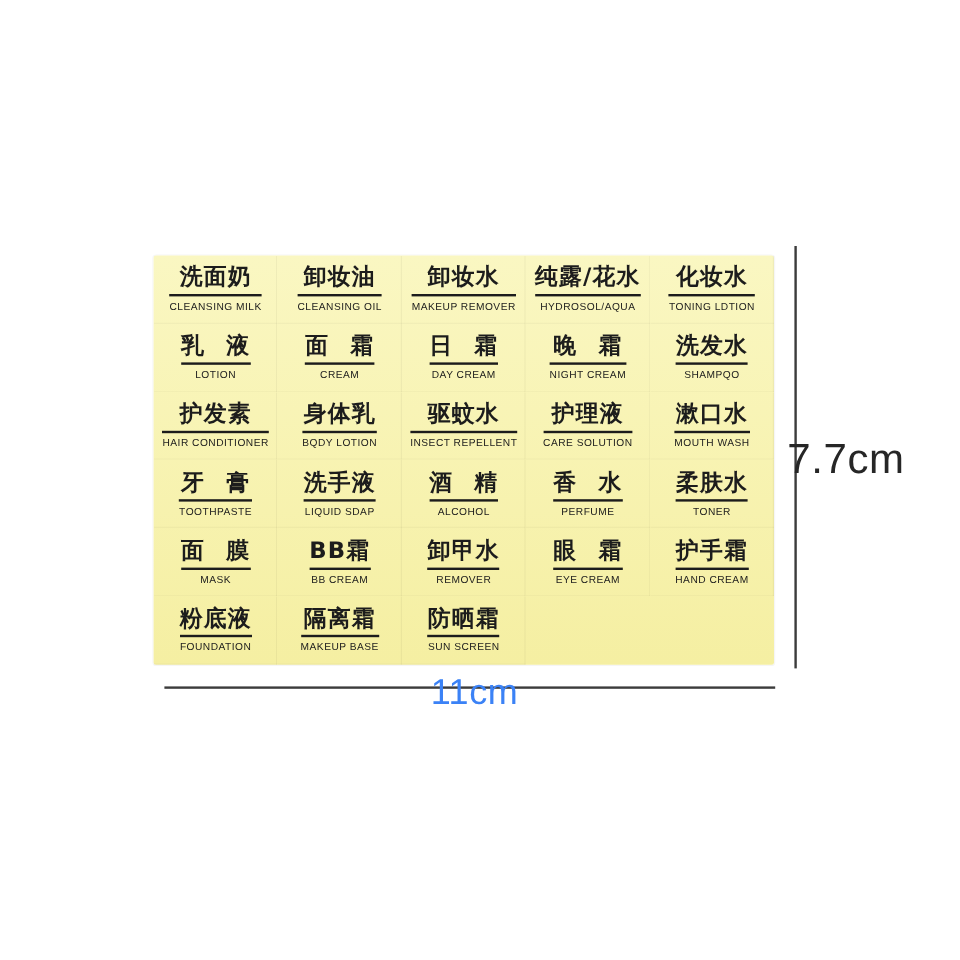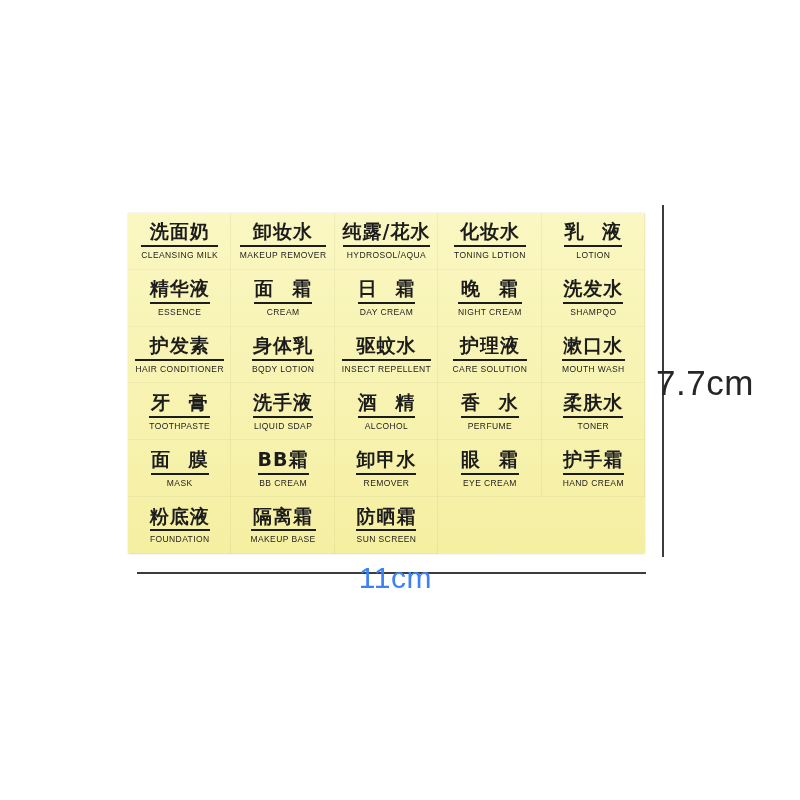--- a/index.html
+++ b/index.html
@@ -49,20 +49,27 @@
   <div class="sheet">
       <div class="cell">
         <div class="inner">
           <div class="zh">洗面奶</div>
           <div class="rule"></div>
           <div class="en">CLEANSING MILK</div>
         </div>
       </div>
       <div class="cell">
         <div class="inner">
+          <div class="zh">卸妆油</div>
+          <div class="rule"></div>
+          <div class="en">CLEANSING OIL</div>
+        </div>
+      </div>
+      <div class="cell">
+        <div class="inner">
           <div class="zh">卸妆水</div>
           <div class="rule"></div>
           <div class="en">MAKEUP REMOVER</div>
         </div>
       </div>
       <div class="cell">
         <div class="inner">
           <div class="zh">纯露/花水</div>
           <div class="rule"></div>
           <div class="en">HYDROSOL/AQUA</div>
@@ -73,27 +80,20 @@
           <div class="zh">化妆水</div>
           <div class="rule"></div>
           <div class="en">TONING LDTION</div>
         </div>
       </div>
       <div class="cell">
         <div class="inner">
           <div class="zh">乳 液</div>
           <div class="rule"></div>
           <div class="en">LOTION</div>
-        </div>
-      </div>
-      <div class="cell">
-        <div class="inner">
-          <div class="zh">精华液</div>
-          <div class="rule"></div>
-          <div class="en">ESSENCE</div>
         </div>
       </div>
       <div class="cell">
         <div class="inner">
           <div class="zh">面 霜</div>
           <div class="rule"></div>
           <div class="en">CREAM</div>
         </div>
       </div>
       <div class="cell">

